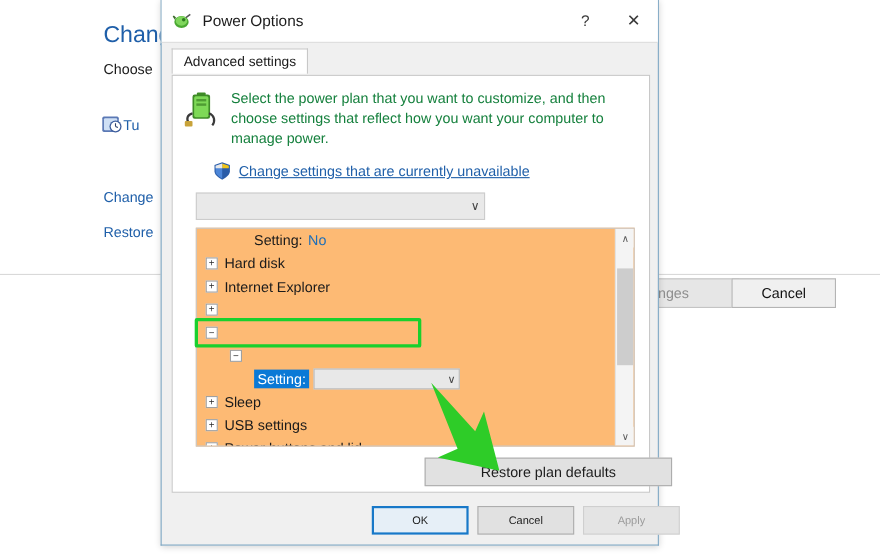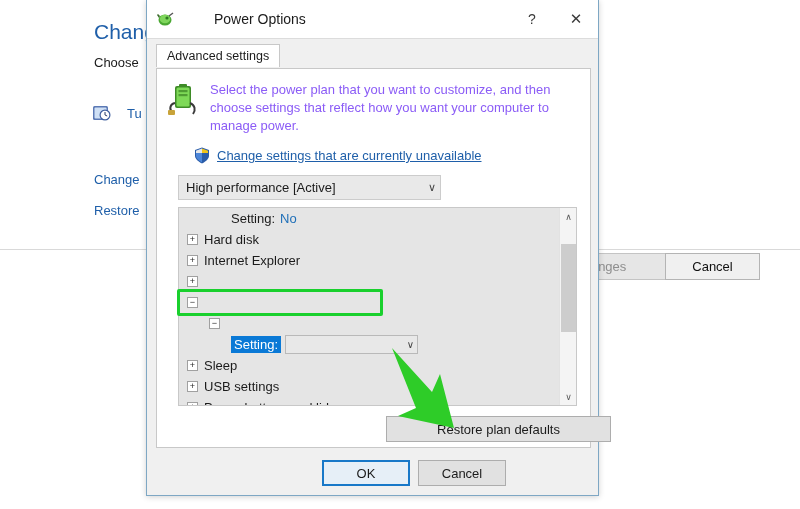--- a/index.html
+++ b/index.html
@@ -36,21 +36,21 @@
     left: 94px; top: 55px;
     font-size: 13px;
     color: #1b1b1b;
     white-space: nowrap;
   }
   .bg-clock-row {
     position: absolute;
     left: 92px; top: 103px;
     display: flex;
     align-items: center;
-    gap: 15px;
+    gap: 0;
     white-space: nowrap;
   }
   .clock-icon {
     width: 20px; height: 20px;
     position: relative;
     display: inline-block;
   }
   .bg-clock-label {
     font-size: 13px;
     color: #1f5fa9;
@@ -110,21 +110,20 @@
     box-sizing: border-box;
     box-shadow: 0 1px 6px rgba(0,0,0,0.18);
   }
   .titlebar {
     position: relative;
     height: 38px;
     background: #ffffff;
     border-bottom: 1px solid #dcdcdc;
     display: flex;
     align-items: center;
-    gap: 30px;
   }
   .title-icon {
     width: 19px; height: 19px;
     margin-left: 9px;
     margin-right: 9px;
     position: relative;
     flex: none;
   }
   .title-text {
     font-size: 14px;
@@ -185,21 +184,21 @@
   }
   .battery-icon {
     width: 34px; height: 34px;
     position: relative;
     flex: none;
     margin-top: 2px;
   }
   .intro-text {
     font-size: 13px;
     line-height: 18px;
-    color: #8b5cf6;
+    color: #15803d;
     width: 350px;
   }
   .uac-row {
     position: absolute;
     left: 37px; top: 78px;
     display: flex;
     align-items: center;
     gap: 7px;
   }
   .shield-icon {
@@ -232,21 +231,21 @@
     margin-left: auto;
     color: #444;
     font-size: 11px;
   }
 
   .treebox {
     position: absolute;
     left: 21px; top: 138px;
     width: 399px;
     height: 199px;
-    background: #e5e5e5;
+    background: #fdba74;
     border: 1px solid #c8c8c8;
     box-sizing: border-box;
     overflow: hidden;
   }
   .tree-clip {
     position: absolute;
     left: 0; top: 0;
     right: 18px; bottom: 0;
     overflow: hidden;
   }
@@ -359,22 +358,23 @@
   .dbtn {
     position: absolute;
     top: 0;
     width: 88px; height: 26px;
     border: 1px solid #adadad;
     background: #e1e1e1;
     box-sizing: border-box;
     display: flex;
     align-items: center;
     justify-content: center;
-    font-size: 13px;
-    color: #1b1b1b;
+    font-size: 10px;
+    color: #1b1b1b;
+    margin-left: 16px;
   }
   .dbtn.ok {
     left: 175px;
     border: 2px solid #1878c8;
     background: #e6eff7;
   }
   .dbtn.cancel { left: 271px; }
   .dbtn.apply {
     left: 367px;
     color: #9a9a9a;
@@ -479,21 +479,20 @@
           <path d="M8 0.5 L15 3 V9 C15 13 8 16.5 8 16.5 C8 16.5 1 13 1 9 V3 Z" fill="#2a5ca8"></path>
           <path d="M8 1.6 L8 15.4 C8 15.4 2 12.4 2 9 V3.7 Z" fill="#4c86d8"></path>
           <path d="M8 1.6 L14 3.7 V6 H8 Z" fill="#f0c419"></path>
           <path d="M2 3.7 L8 1.6 V6 H2 Z" fill="#e8e8e8"></path>
         </svg>
       </span>
       <span class="uac-link">Change settings that are currently unavailable</span>
     </div>
 
     <div class="plan-select">
-      <span>High performance [Active]</span>
       <span class="chev">∨</span>
     </div>
 
     <div class="treebox">
       <div class="tree-clip">
 
         <div class="tree-row lvl3">
           <span class="setting-label-plain">Setting:</span>
           <span class="setting-value-link">No</span>
         </div>
@@ -550,19 +549,20 @@
         <div class="sb-arrow down">∨</div>
       </div>
     </div>
 
     <div class="restore-btn">Restore plan defaults</div>
   </div>
 
   <div class="dlg-buttons">
     <div class="dbtn ok">OK</div>
     <div class="dbtn cancel">Cancel</div>
+    <div class="dbtn apply">Apply</div>
   </div>
 </div>
 
 <div class="anno-box"></div>
 <svg class="anno-arrow" viewBox="0 0 120 120">
   <path d="M12 10 L52 54 L60 36 L74 90 L18 78 L36 70 Z" fill="#2ecc28"></path>
 </svg>
 
 </body></html>

